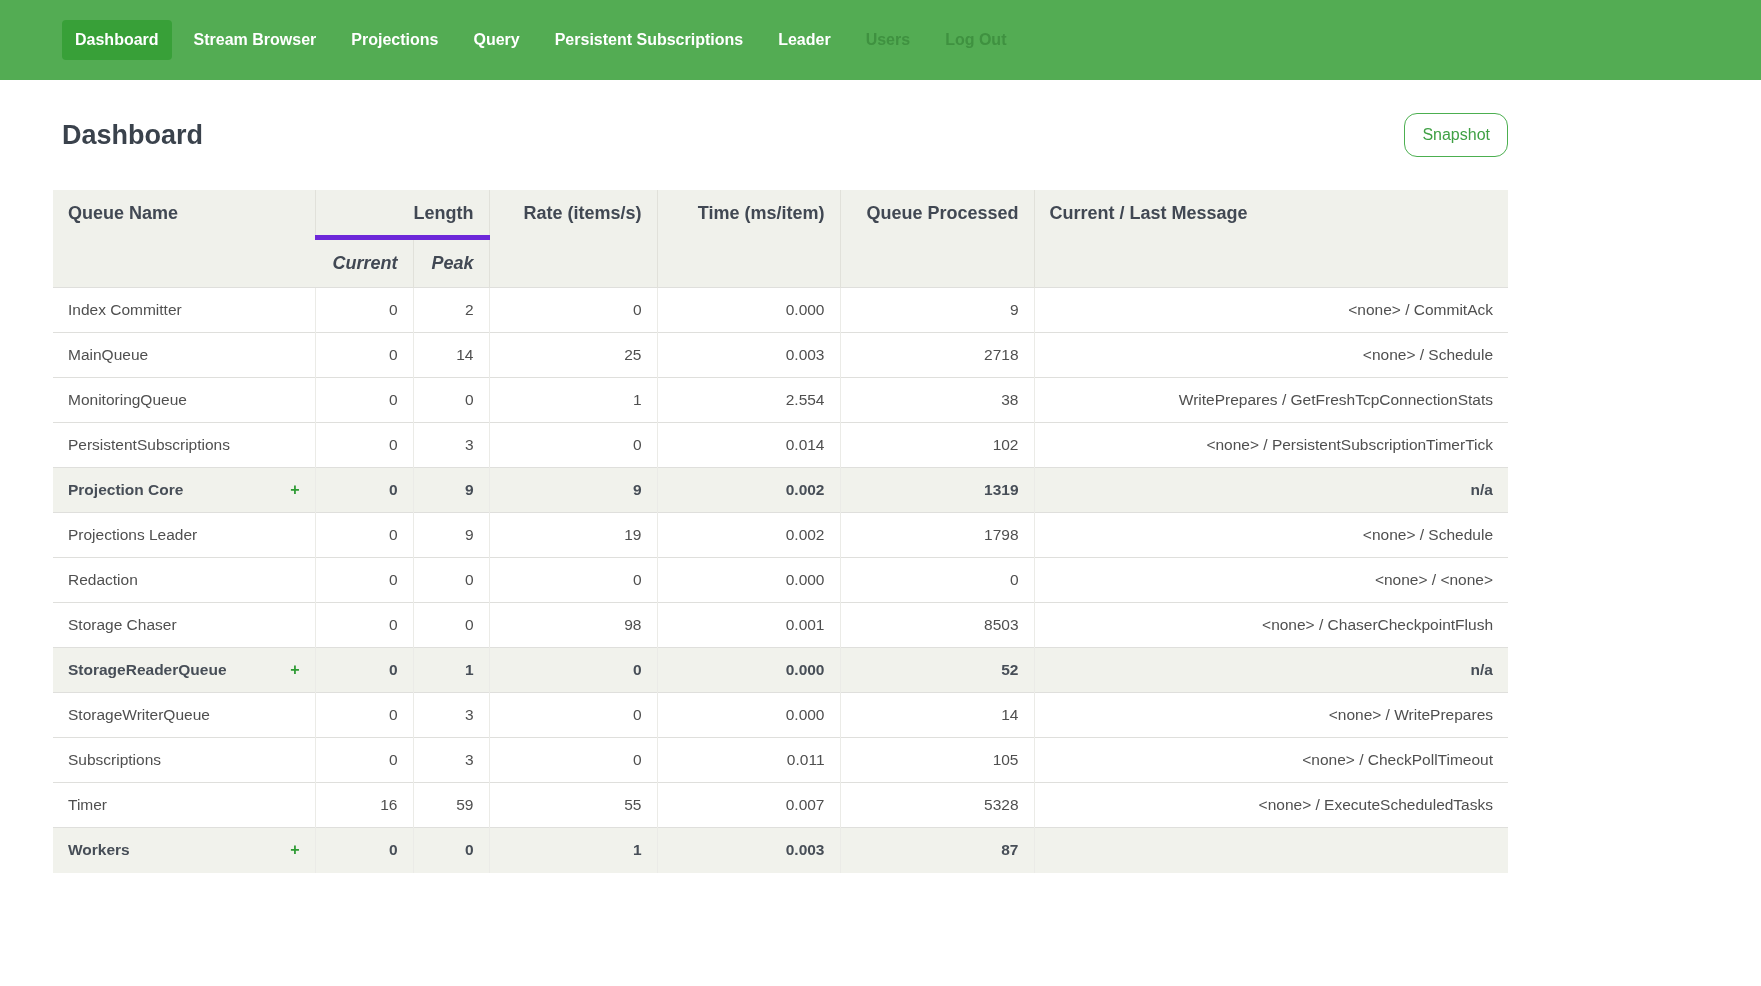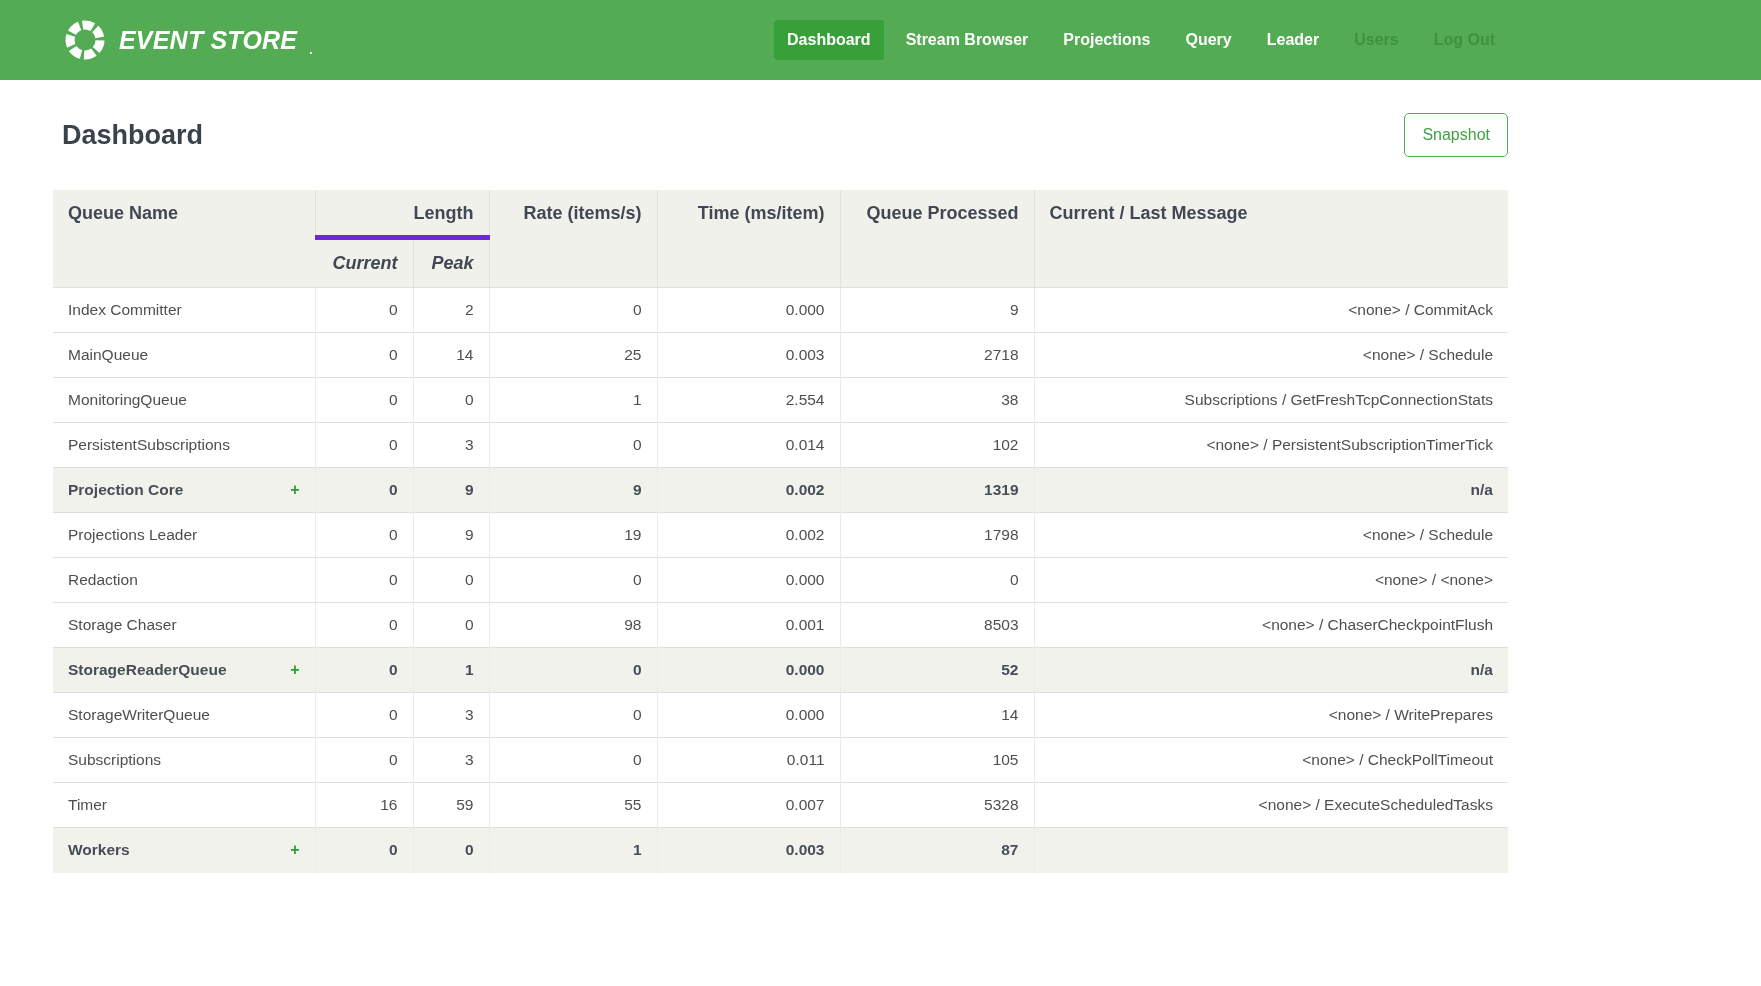--- a/index.html
+++ b/index.html
@@ -79,21 +79,21 @@
     font-weight: bold;
     color: #3a424c;
   }
   .snapshot-btn {
     background: #ffffff;
     border: 1px solid #4caf50;
     color: #3fa044;
     font-family: "Liberation Sans", sans-serif;
     font-size: 16px;
     padding: 12px 17px;
-    border-radius: 5px;
+    border-radius: 13px;
     cursor: pointer;
   }
 
   
   table.queues {
     margin-top: 30px;
     width: 100%;
     border-collapse: collapse;
     table-layout: fixed;
     font-size: 15.5px;
@@ -148,34 +148,26 @@
     color: #2e9b33;
     font-weight: bold;
     cursor: pointer;
     font-size: 16px;
   }
 </style>
 </head>
 <body>
 
 <header class="topbar">
-  <div class="logo">
-    <span style="display:flex;">
-      <svg width="46" height="46" viewBox="0 0 46 46">
-        <circle cx="23" cy="23" r="15" fill="none" stroke="#ffffff" stroke-width="9" stroke-dasharray="10.5 3" stroke-dashoffset="4" transform="rotate(-35 23 23)"></circle>
-      </svg>
-    </span>
-    <span class="logo-text">EVENT STORE</span>
-      <span class="logo-tm">.</span>
-  </div>
   <nav class="nav">
     <a href="#" class="active">Dashboard</a>
     <a href="#">Stream Browser</a>
     <a href="#">Projections</a>
     <a href="#">Query</a>
+    <a href="#">Persistent Subscriptions</a>
     <a href="#">Leader</a>
     <a href="#" class="muted">Users</a>
     <a href="#" class="muted">Log Out</a>
   </nav>
 </header>
 
 <main class="content">
   <div class="page-head">
     <h1 class="page-title">Dashboard</h1>
     <button class="snapshot-btn">Snapshot</button>
@@ -224,21 +216,21 @@
           <td>2718</td>
           <td>&lt;none&gt; / Schedule</td>
         </tr>
         <tr>
           <td class="col-name"><span>MonitoringQueue</span></td>
           <td>0</td>
           <td>0</td>
           <td>1</td>
           <td>2.554</td>
           <td>38</td>
-          <td>Subscriptions / GetFreshTcpConnectionStats</td>
+          <td>WritePrepares / GetFreshTcpConnectionStats</td>
         </tr>
         <tr>
           <td class="col-name"><span>PersistentSubscriptions</span></td>
           <td>0</td>
           <td>3</td>
           <td>0</td>
           <td>0.014</td>
           <td>102</td>
           <td>&lt;none&gt; / PersistentSubscriptionTimerTick</td>
         </tr>

